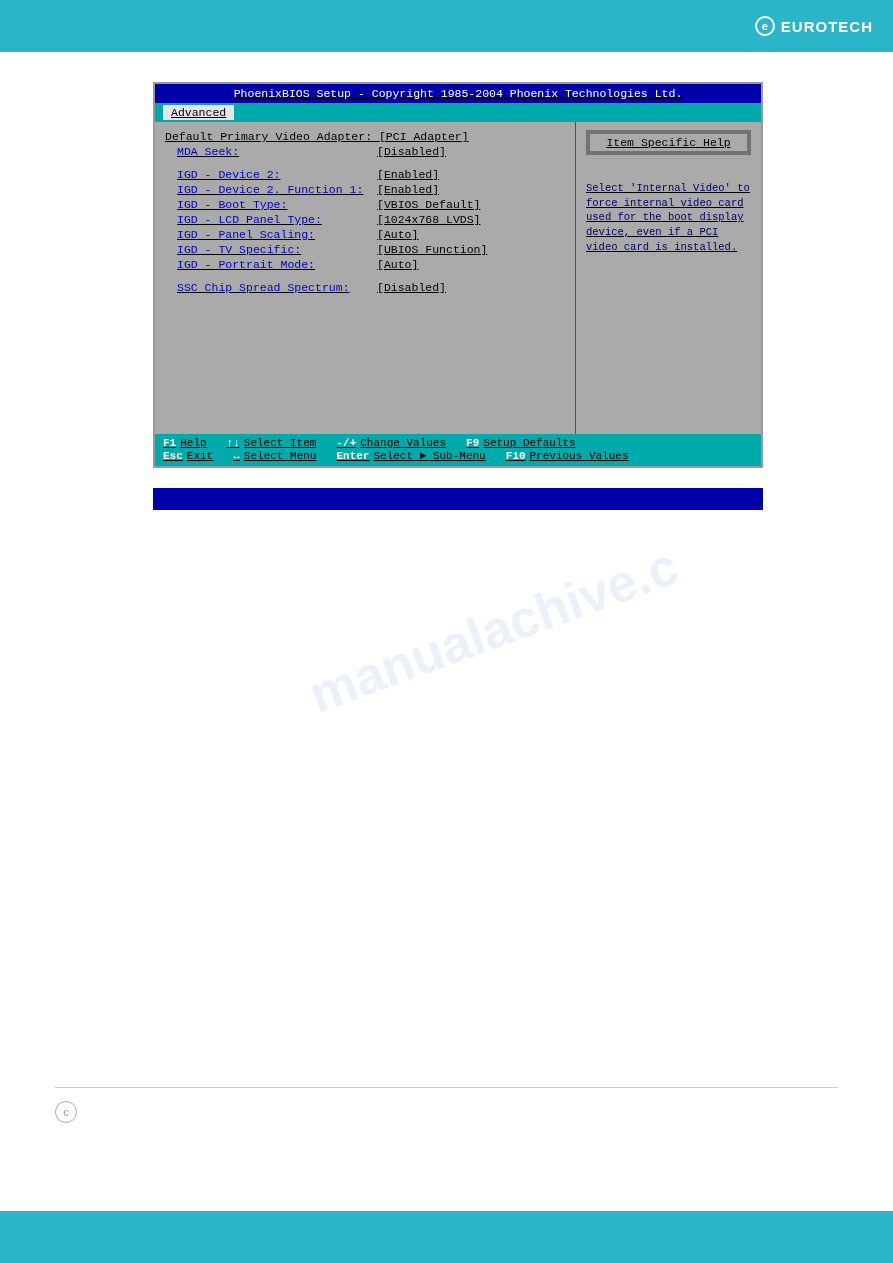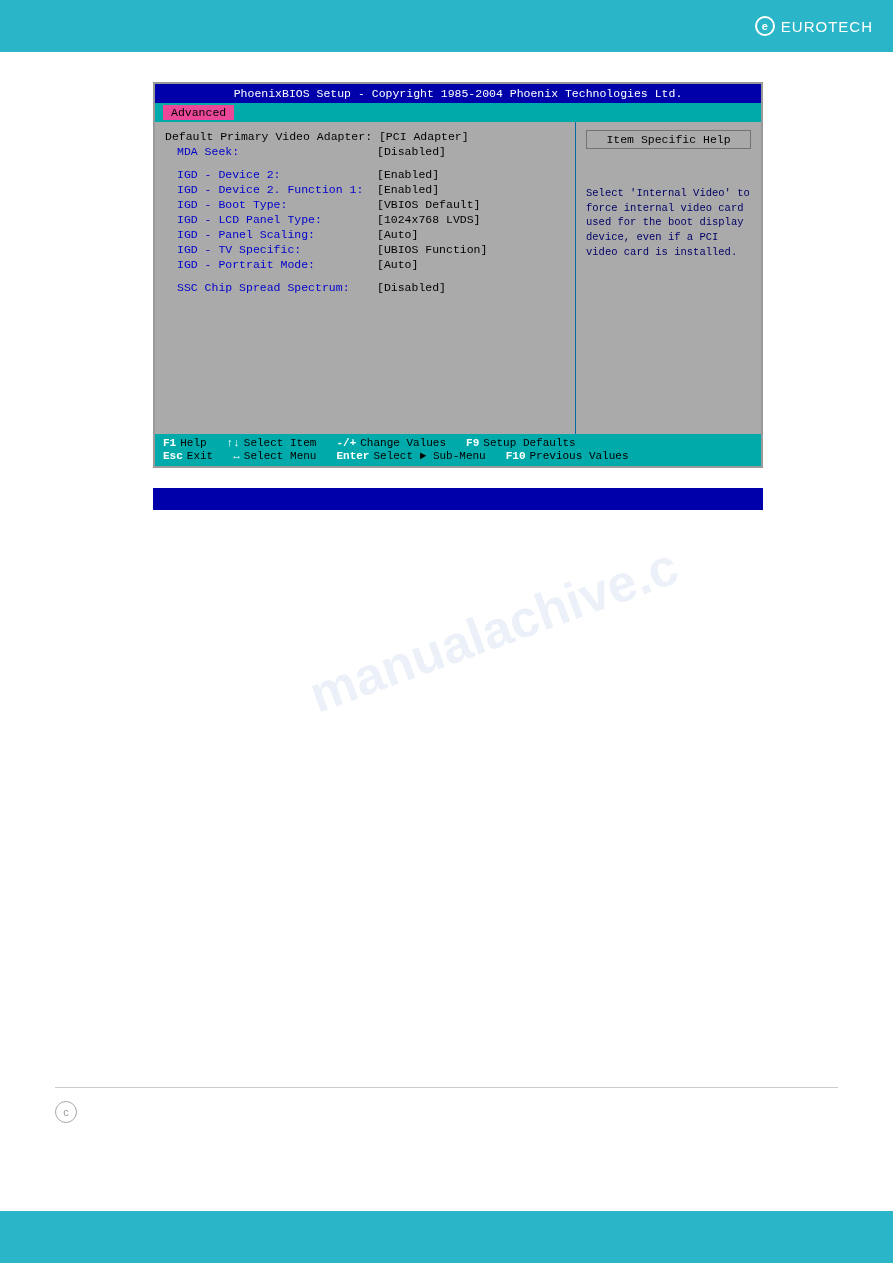--- a/index.html
+++ b/index.html
@@ -34,27 +34,28 @@
       display: flex;
       align-items: center;
       justify-content: center;
       color: #ffffff;
       font-size: 11px;
       font-weight: bold;
     }
     .logo-text {
       color: #ffffff;
       font-size: 15px;
-      font-weight: normal;
+      font-weight: bold;
       letter-spacing: 1px;
     }
 
     
     .main-content {
       padding: 30px 55px 20px 78px;
+      text-decoration: underline;
     }
 
     
     .bios-container {
       width: 610px;
       margin: 0 auto;
       border: 2px solid #999;
       background: #aaaaaa;
       font-family: 'Courier New', monospace;
       font-size: 11.5px;
@@ -78,21 +79,21 @@
       align-items: center;
       gap: 0;
     }
     .bios-tab {
       padding: 1px 8px;
       font-family: 'Courier New', monospace;
       font-size: 11.5px;
       color: #ffffff;
     }
     .bios-tab.active {
-      background: #ec4899;
+      background: #e5e5e5;
       color: #000000;
     }
 
     
     .bios-body {
       display: flex;
       background: #aaaaaa;
     }
 
     
@@ -108,23 +109,23 @@
       padding: 8px 10px;
       background: #aaaaaa;
     }
 
     .bios-help-title {
       background: #aaaaaa;
       color: #000000;
       font-family: 'Courier New', monospace;
       font-size: 11.5px;
       text-align: center;
-      border: 1px solid #737373;
+      border: 4px solid #737373;
       padding: 2px 4px;
-      margin-bottom: 24px;
+      margin-bottom: 13px;
     }
 
     .bios-help-text {
       font-family: 'Courier New', monospace;
       font-size: 10.5px;
       color: #000066;
       line-height: 1.4;
     }
 
     

